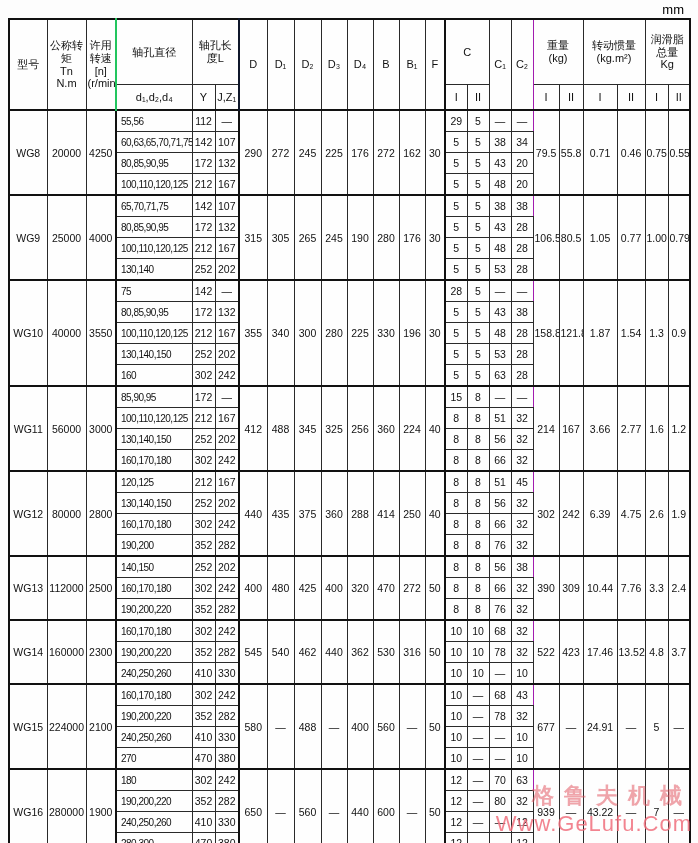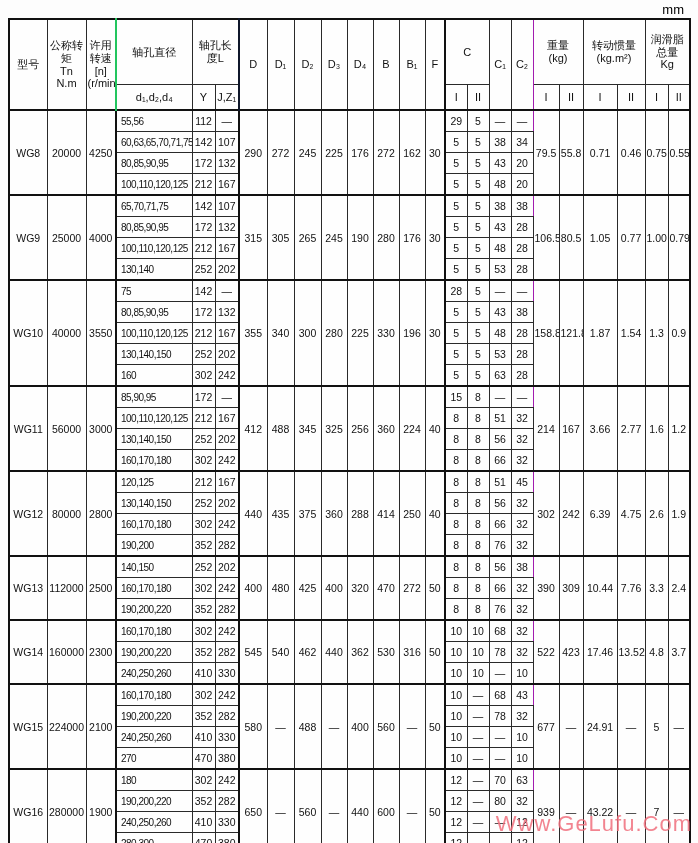--- a/index.html
+++ b/index.html
@@ -593,14 +593,15 @@
         <td class="jzcol">380</td>
         <td class="c0">12</td>
         <td class="c1">—</td>
         <td class="c2">—</td>
         <td class="c3">12</td>
       </tr>
     </tbody>
 </table>
 
 <div class="watermark">
+  <div class="wm1">格鲁夫机械</div>
   <div class="wm2">Www.GeLufu.Com</div>
 </div>
 
 </body></html>

